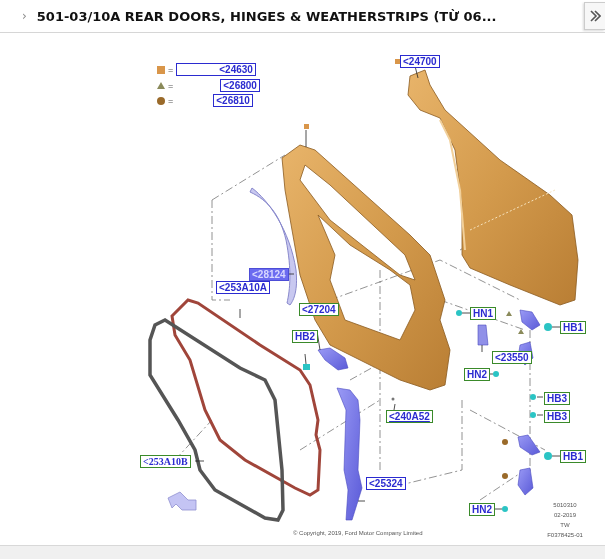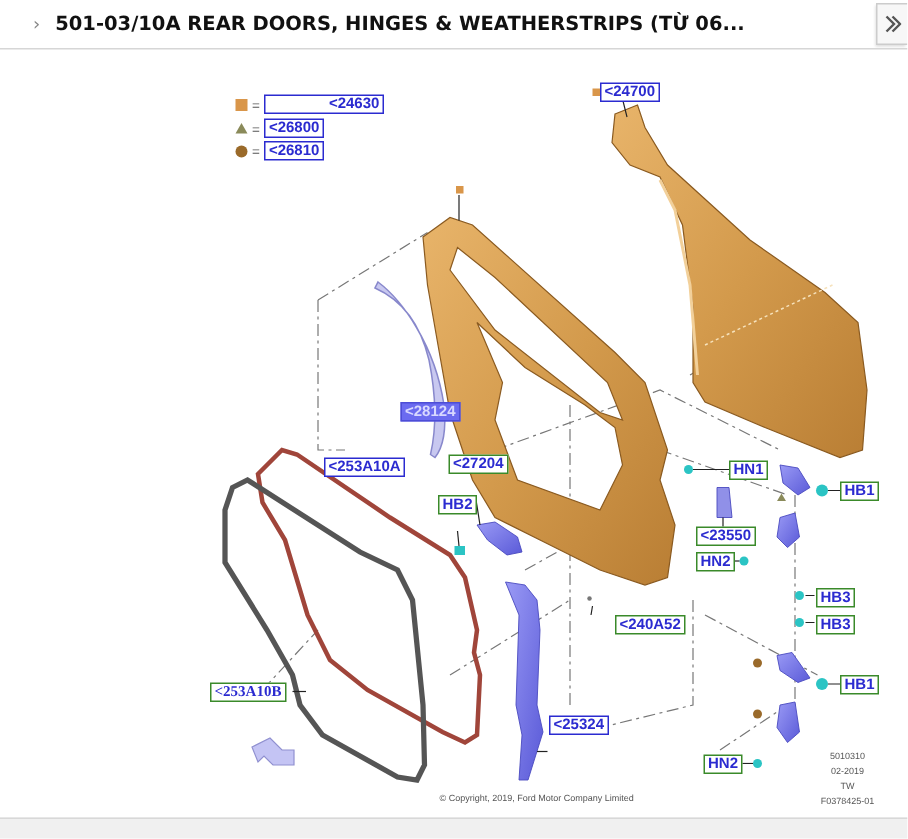--- a/index.html
+++ b/index.html
@@ -157,39 +157,39 @@
   </svg>
 
   <div class="legend-row" style="left:157px;top:30px;">
     <span class="legend-sym" style="background:#d9964a;"></span>
     <span class="legend-eq">=</span>
     <span class="callout white-blue" style="position:static;padding-left:42px;">&lt;24630</span>
   </div>
   <div class="legend-row" style="left:157px;top:46px;">
     <span class="legend-sym" style="width:0;height:0;border-left:4px solid transparent;border-right:4px solid transparent;border-bottom:7px solid #8a8a5a;"></span>
     <span class="legend-eq">=</span>
-    <span class="callout white-blue" style="position:static;">&lt;26800</span>
+    <span class="callout white-blue" style="position:static;margin-left:44px;">&lt;26800</span>
   </div>
   <div class="legend-row" style="left:157px;top:61px;">
     <span class="legend-sym" style="background:#9a6a2a;border-radius:50%;"></span>
     <span class="legend-eq">=</span>
-    <span class="callout white-blue" style="position:static;">&lt;26810</span>
+    <span class="callout white-blue" style="position:static;margin-left:37px;">&lt;26810</span>
   </div>
 
   <span class="callout white-blue" style="left:400px;top:22px;">&lt;24700</span>
-  <span class="callout blue-dim" style="left:267px;top:235px;">&lt;28124</span>
-  <span class="callout white-blue" style="left:216px;top:272px;">&lt;253A10A</span>
+  <span class="callout blue-dim" style="left:249px;top:235px;">&lt;28124</span>
+  <span class="callout white-blue" style="left:216px;top:248px;">&lt;253A10A</span>
   <span class="callout green" style="left:140px;top:422px;font-family:Liberation Serif, serif;">&lt;253A10B</span>
   <span class="callout green" style="left:299px;top:270px;">&lt;27204</span>
   <span class="callout green" style="left:292px;top:297px;">HB2</span>
-  <span class="callout green" style="left:470px;top:274px;margin-left:16px;">HN1</span>
+  <span class="callout green" style="left:470px;top:274px;">HN1</span>
   <span class="callout green" style="left:560px;top:288px;">HB1</span>
-  <span class="callout green" style="left:464px;top:318px;">&lt;23550</span>
+  <span class="callout green" style="left:492px;top:318px;">&lt;23550</span>
   <span class="callout green" style="left:464px;top:335px;">HN2</span>
-  <span class="callout green" style="left:410px;top:377px;">&lt;240A52</span>
+  <span class="callout green" style="left:386px;top:377px;text-decoration:underline;">&lt;240A52</span>
   <span class="callout green" style="left:544px;top:359px;">HB3</span>
   <span class="callout green" style="left:544px;top:377px;">HB3</span>
   <span class="callout green" style="left:560px;top:417px;">HB1</span>
   <span class="callout white-blue" style="left:366px;top:444px;">&lt;25324</span>
   <span class="callout green" style="left:469px;top:470px;">HN2</span>
 
   <span class="footer-text" style="left:293px;top:497px;">© Copyright, 2019, Ford Motor Company Limited</span>
   <div class="ref-block" style="left:545px;top:467px;width:40px;">
     <div>5010310</div>
     <div>02-2019</div>

